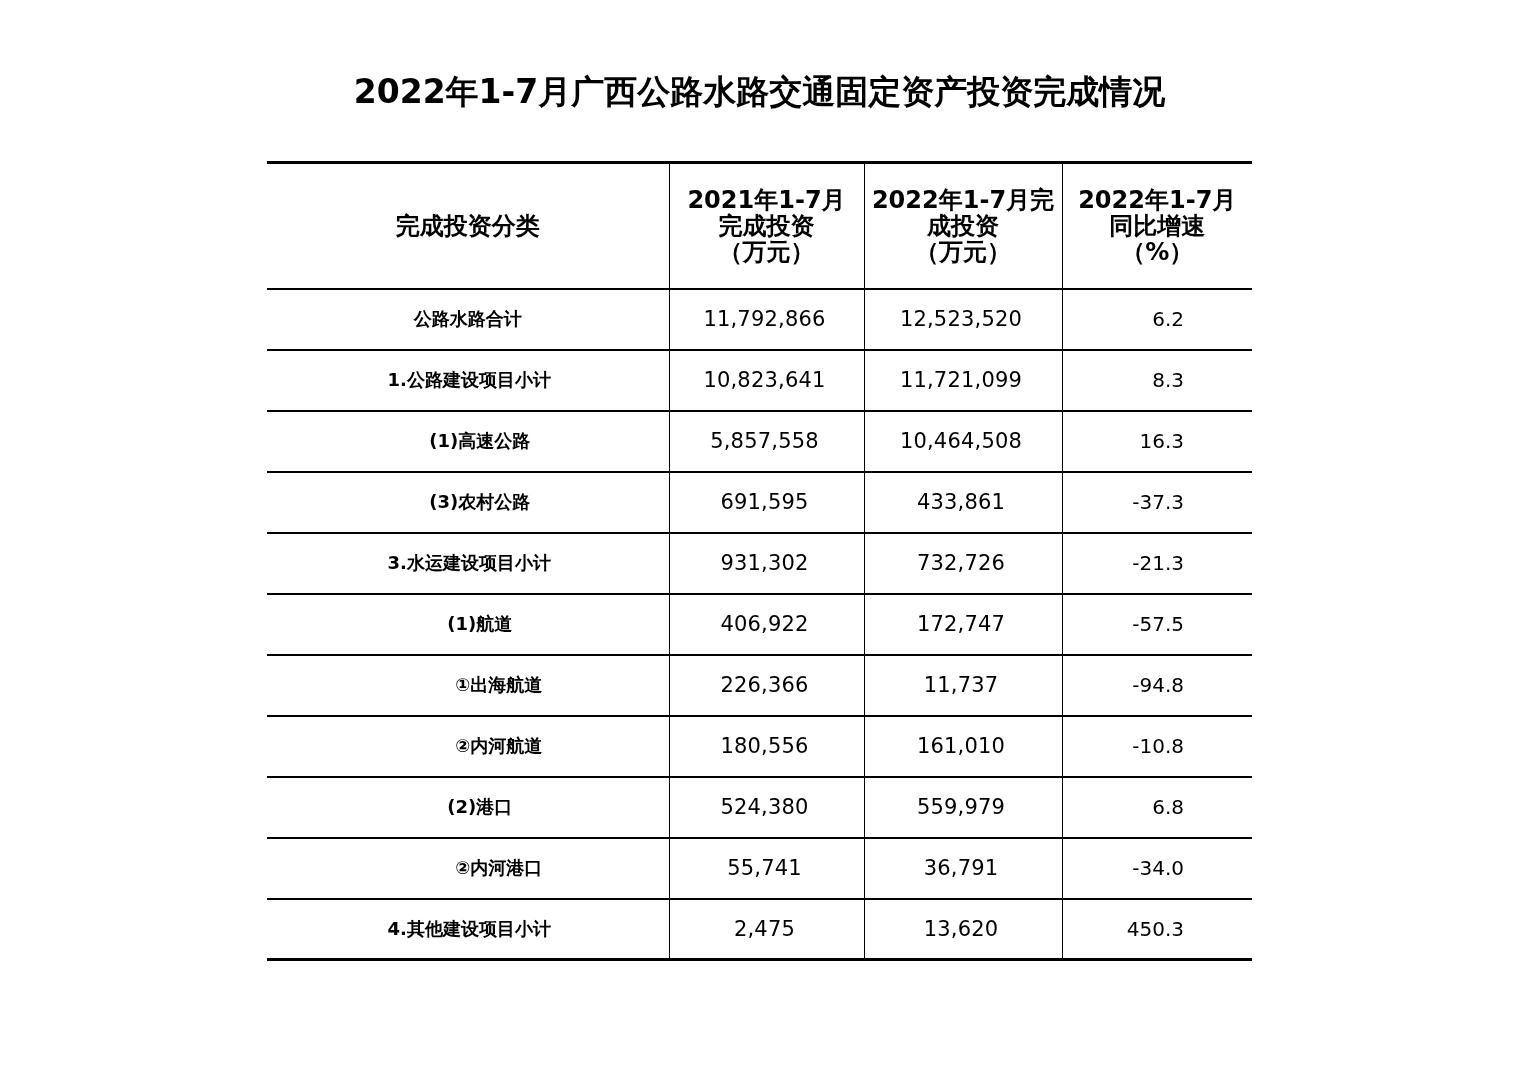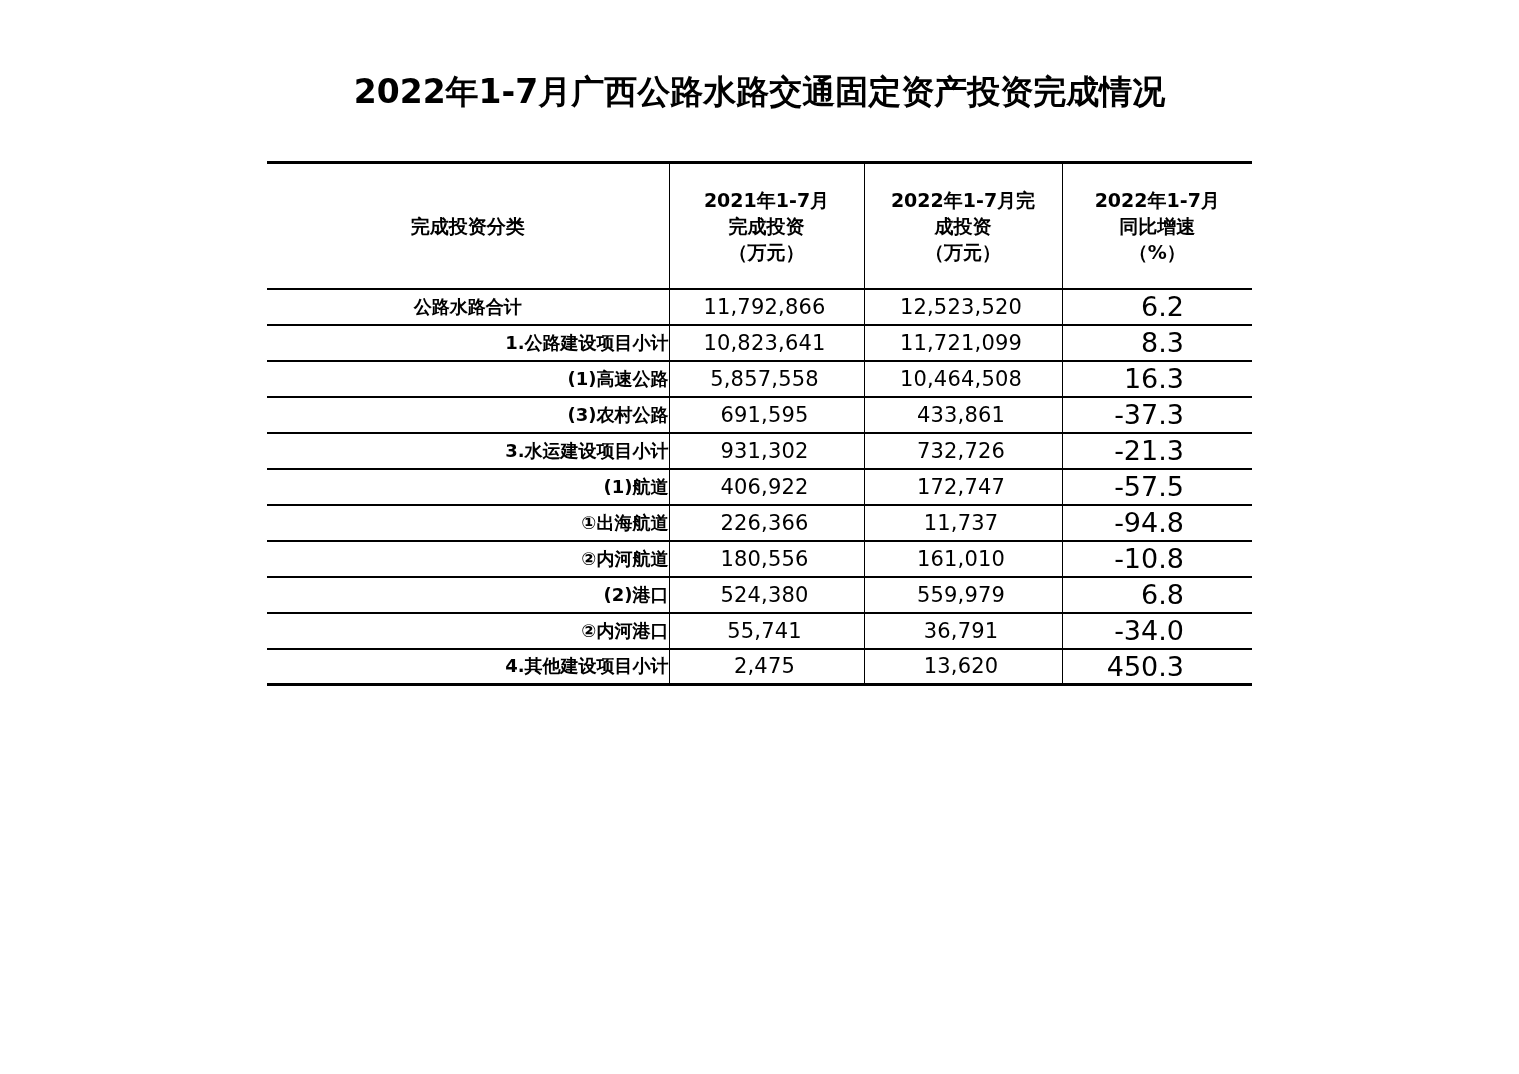--- a/index.html
+++ b/index.html
@@ -37,54 +37,54 @@
       width: 985px;
       table-layout: fixed;
     }
     col.c0 { width: 402px; }
     col.c1 { width: 195px; }
     col.c2 { width: 198px; }
     col.c3 { width: 190px; }
     thead tr { height: 126px; }
     thead th {
       font-weight: bold;
-      font-size: 19px;
+      font-size: 24px;
       line-height: 26px;
       text-align: center;
       vertical-align: middle;
       border-top: 3px solid #000;
       border-bottom: 2px solid #000;
-      padding: 12px;
+      padding: 0;
     }
     thead th + th { border-left: 1.5px solid #000; }
-    tbody tr { height: 36px; }
+    tbody tr { height: 61px; }
     tbody td {
       font-size: 19px;
       border-bottom: 2px solid #000;
       padding: 0;
       vertical-align: middle;
       white-space: nowrap;
     }
     tbody td + td { border-left: 1.5px solid #000; }
     tbody tr:last-child td { border-bottom: 3px solid #000; }
-    td.label { text-align: right; font-weight: bold; font-size: 18px; }
+    td.label { text-align: center; font-weight: bold; font-size: 18px; }
     td.label.lvl-total { text-align: center; }
     td.label.lvl-1 { padding-left: 3px; }
     td.label.lvl-2 { padding-left: 24px; }
     td.label.lvl-3 { padding-left: 62px; margin-top: 32px; }
     td.num {
       text-align: center;
       padding-right: 4px;
       font-size: 21px;
       letter-spacing: 0.2px;
     }
     td.pct {
       text-align: right;
       padding-right: 68px;
-      font-size: 27px;
+      font-size: 20px;
     }
   </style>
 </head>
 <body>
 
 <div class="title">2022年1-7月广西公路水路交通固定资产投资完成情况</div>
 
 <div class="table-wrap">
   <table>
     <colgroup>

